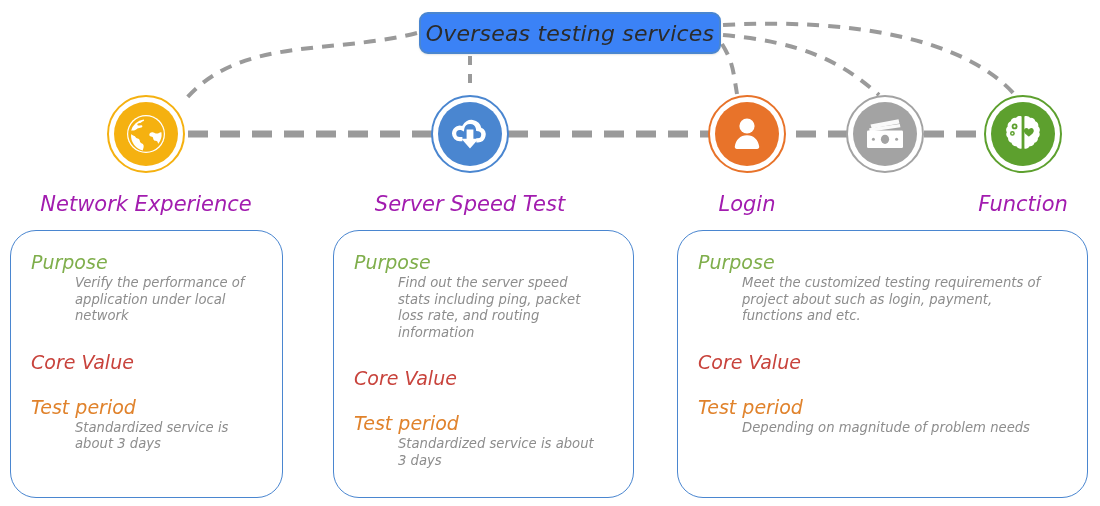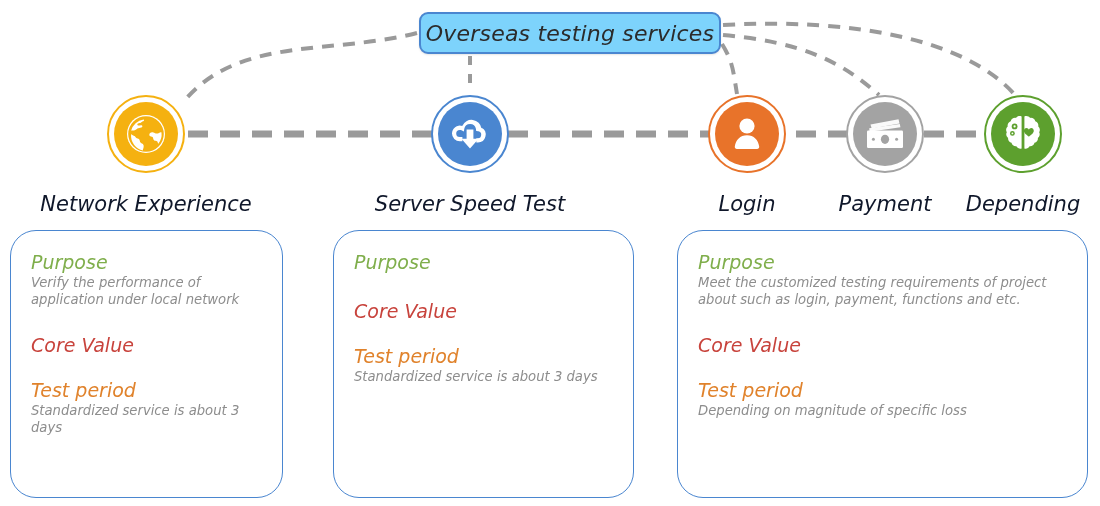--- a/index.html
+++ b/index.html
@@ -34,21 +34,21 @@
   
   .title-box {
     position: absolute;
     left: 419px;
     top: 12px;
     width: 302px;
     height: 42px;
     box-sizing: border-box;
     border: 2.5px solid #4a86d0;
     border-radius: 9px;
-    background: #7dd3fc;
+    background: #3b82f6;
     display: flex;
     align-items: center;
     justify-content: center;
     box-shadow: 0 1px 2px rgba(0,0,0,0.10);
     z-index: 5;
   }
   .title-text {
     font-family: "DejaVu Sans", "Liberation Sans", sans-serif;
     font-style: italic;
     font-size: 22px;
@@ -83,21 +83,21 @@
     align-items: center;
     justify-content: center;
   }
   .node .disc svg { display: block; }
 
   
   .step-label {
     position: absolute;
     font-style: italic;
     font-size: 21px;
-    color: #0f172a;
+    color: #a21caf;
     white-space: nowrap;
     text-align: center;
     z-index: 4;
   }
 
   
   .card {
     position: absolute;
     box-sizing: border-box;
     border: 1.6px solid #4a86d0;
@@ -115,20 +115,21 @@
     margin-bottom: 1px;
   }
   .field-title.purpose { color: #7fae4b; }
   .field-title.core    { color: #c8433c; }
   .field-title.period  { color: #e0822b; }
   .field-body {
     font-style: italic;
     font-size: 13.2px;
     line-height: 16.5px;
     color: #8d8d8d;
+    margin-left: 44px;
   }
 </style>
 </head>
 <body>
 
 <div id="stage">
 
   <svg id="connectors" viewBox="0 0 1100 506">
 
     <line x1="188" y1="134" x2="984" y2="134" stroke="#9a9a9a" stroke-width="7" stroke-dasharray="20 12" stroke-linecap="butt"></line>
@@ -209,57 +210,57 @@
           <circle cx="10.4" cy="19.4" r="0.9" fill="#ffffff"></circle>
           <path d="M29.3 14.1c-1.1 0-2 .8-2.4 1.6-.4-.8-1.3-1.6-2.4-1.6-1.5 0-2.6 1.2-2.6 2.7 0 2.6 3.5 4.7 4.7 5.6.1.1.4.1.5 0 1.2-.9 4.7-3 4.7-5.6 0-1.5-1.1-2.7-2.5-2.7z"></path>
         </g>
       </svg>
     </div>
   </div>
 
   <div class="step-label" style="left:20px; top:192px; width:252px;">Network Experience</div>
   <div class="step-label" style="left:673px; top:192px; width:148px;">Login</div>
   <div class="step-label" style="left:344px; top:192px; width:252px;">Server Speed Test</div>
-  <div class="step-label" style="left:811px; top:192px; width:148px;">Payment</div>
-  <div class="step-label" style="left:949px; top:192px; width:148px;">Depending</div>
+  <div class="step-label" style="left:949px; top:192px; width:148px;">Function</div>
 
   <div class="card" style="left:10px; top:230px; width:273px; height:268px;">
     <div class="field">
       <div class="field-title purpose">Purpose</div>
       <div class="field-body">Verify the performance of application under local network</div>
     </div>
     <div class="field" style="margin-top:26px;">
       <div class="field-title core">Core Value</div>
     </div>
     <div class="field" style="margin-top:22px;">
       <div class="field-title period">Test period</div>
       <div class="field-body">Standardized service is about 3 days</div>
     </div>
   </div>
 
   <div class="card" style="left:333px; top:230px; width:301px; height:268px;">
     <div class="field">
       <div class="field-title purpose">Purpose</div>
+      <div class="field-body">Find out the server speed stats including ping, packet loss rate, and routing information</div>
     </div>
     <div class="field" style="margin-top:26px;">
       <div class="field-title core">Core Value</div>
     </div>
     <div class="field" style="margin-top:22px;">
       <div class="field-title period">Test period</div>
       <div class="field-body">Standardized service is about 3 days</div>
     </div>
   </div>
 
   <div class="card" style="left:677px; top:230px; width:411px; height:268px;">
     <div class="field">
       <div class="field-title purpose">Purpose</div>
       <div class="field-body">Meet the customized testing requirements of project about such as login, payment, functions and etc.</div>
     </div>
     <div class="field" style="margin-top:26px;">
       <div class="field-title core">Core Value</div>
     </div>
     <div class="field" style="margin-top:22px;">
       <div class="field-title period">Test period</div>
-      <div class="field-body">Depending on magnitude of specific loss</div>
+      <div class="field-body">Depending on magnitude of problem needs</div>
     </div>
   </div>
 
 </div>
 
 </body></html>

